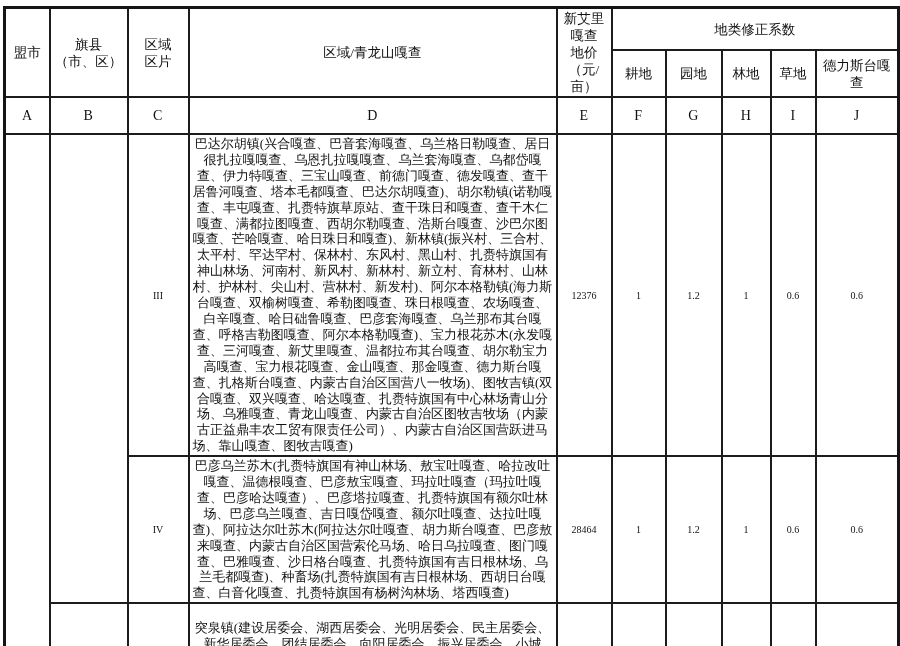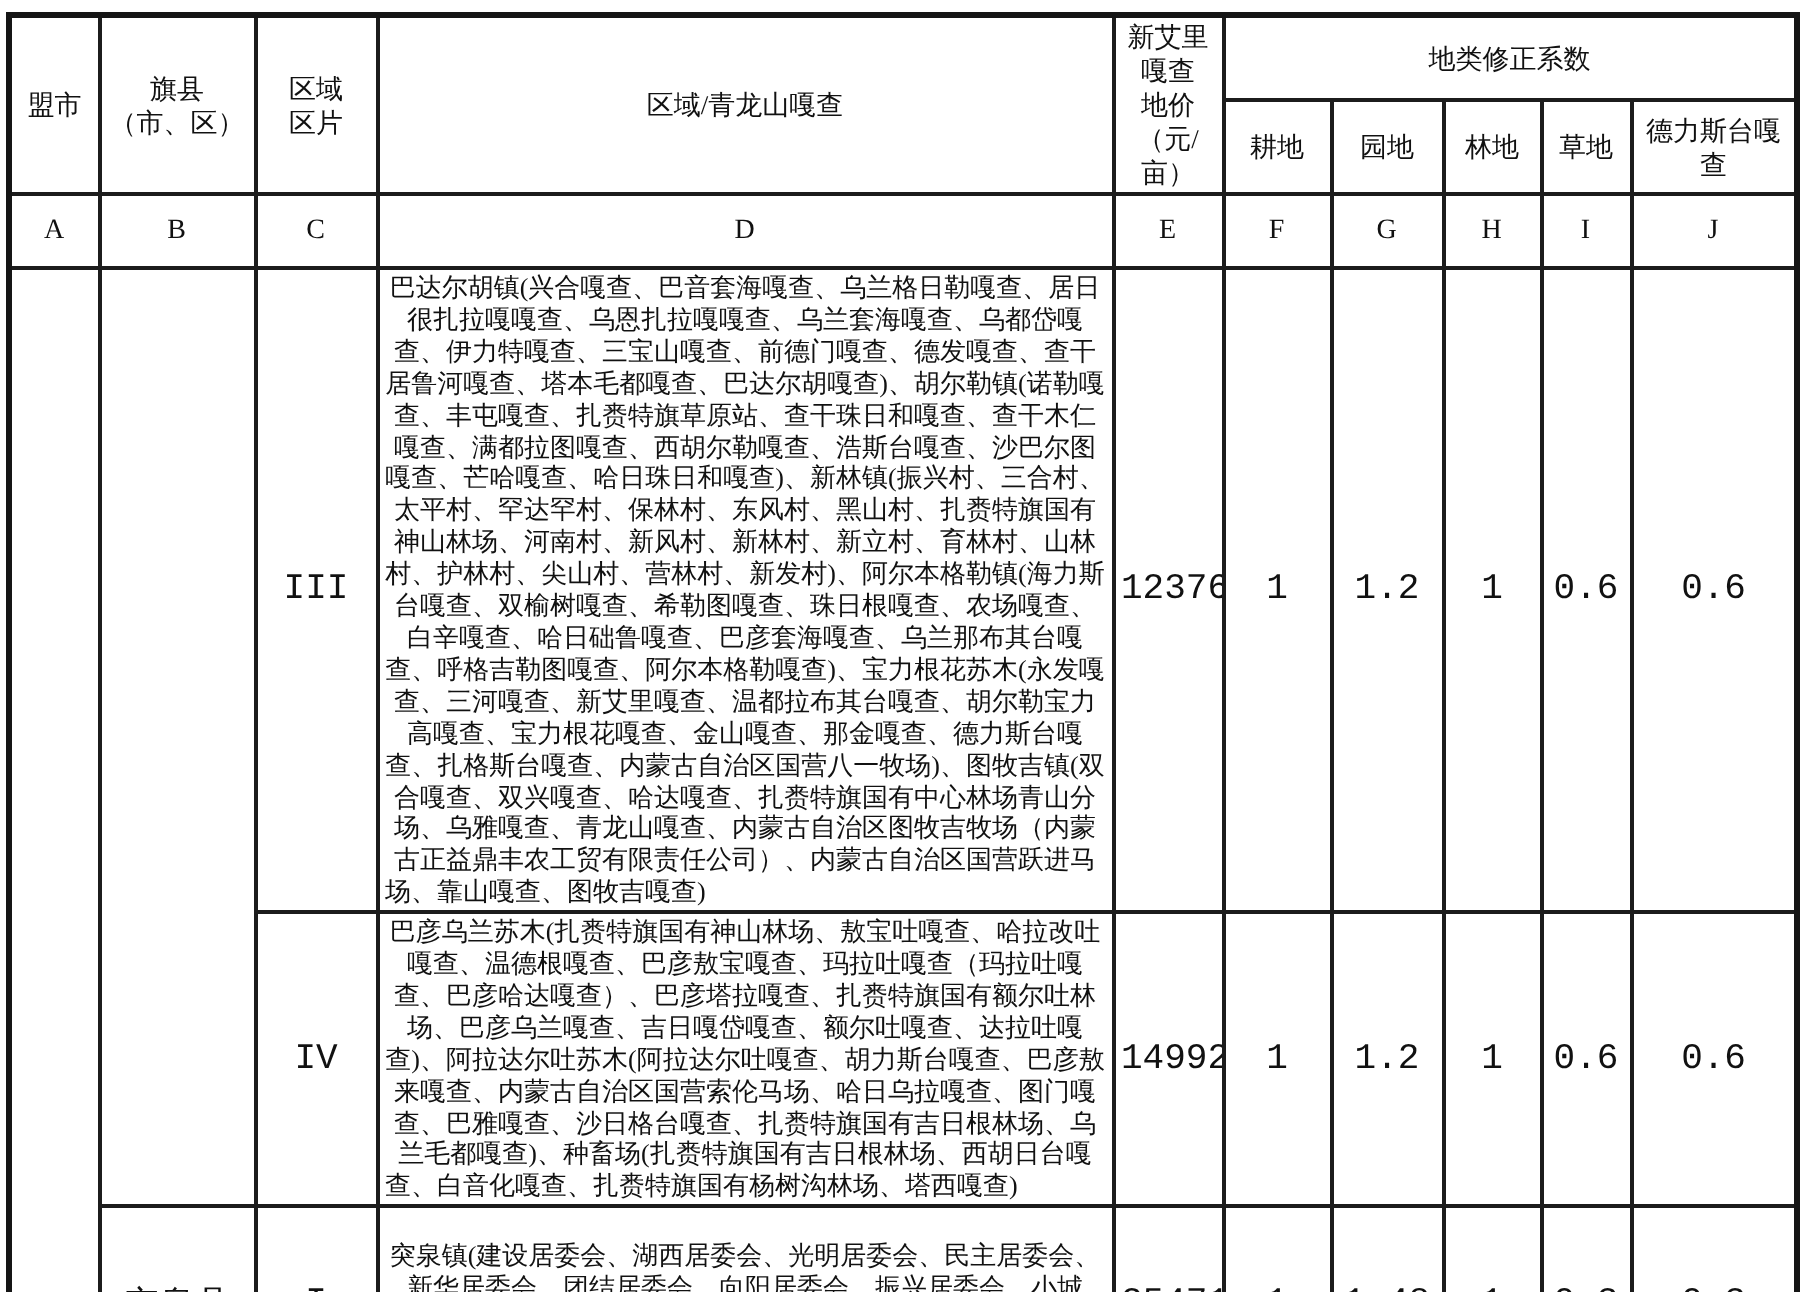--- a/index.html
+++ b/index.html
@@ -49,22 +49,21 @@
   }
   
   td.desc-cell {
     text-align: justify;
     text-align-last: left;
     font-size: 13px;
     line-height: 15.9px;
     padding: 2px 4px 2px 4px;
   }
   td.num-cell, td.zone-cell, td.qixian-cell {
-    font-size: 18px;
-    font-family: Liberation Mono, monospace;
+    font-size: 10px;
   }
   tr.row-iii  > td { height: 296px; }
   tr.row-iv   > td { height: 138px; }
   tr.row-one  > td { height: 94px; }
 </style>
 </head>
 <body>
 
 <div class="page">
   <table class="land-table">
@@ -122,21 +121,21 @@
         <td class="num-cell">12376</td>
         <td class="num-cell">1</td>
         <td class="num-cell">1.2</td>
         <td class="num-cell">1</td>
         <td class="num-cell">0.6</td>
         <td class="num-cell">0.6</td>
       </tr>
       <tr class="row-iv">
         <td class="zone-cell">IV</td>
         <td class="desc-cell">巴彦乌兰苏木(扎赉特旗国有神山林场、敖宝吐嘎查、哈拉改吐嘎查、温德根嘎查、巴彦敖宝嘎查、玛拉吐嘎查（玛拉吐嘎查、巴彦哈达嘎查）、巴彦塔拉嘎查、扎赉特旗国有额尔吐林场、巴彦乌兰嘎查、吉日嘎岱嘎查、额尔吐嘎查、达拉吐嘎查)、阿拉达尔吐苏木(阿拉达尔吐嘎查、胡力斯台嘎查、巴彦敖来嘎查、内蒙古自治区国营索伦马场、哈日乌拉嘎查、图门嘎查、巴雅嘎查、沙日格台嘎查、扎赉特旗国有吉日根林场、乌兰毛都嘎查)、种畜场(扎赉特旗国有吉日根林场、西胡日台嘎查、白音化嘎查、扎赉特旗国有杨树沟林场、塔西嘎查)</td>
-        <td class="num-cell">14992</td>
+        <td class="num-cell">28464</td>
         <td class="num-cell">1</td>
         <td class="num-cell">1.2</td>
         <td class="num-cell">1</td>
         <td class="num-cell">0.6</td>
         <td class="num-cell">0.6</td>
       </tr>
       <tr class="row-one">
         <td class="qixian-cell">突泉县</td>
         <td class="zone-cell">I</td>
         <td class="desc-cell">突泉镇(建设居委会、湖西居委会、光明居委会、民主居委会、新华居委会、团结居委会、向阳居委会、振兴居委会、小城村、北厢村、南厢村、工农村、新生村、城郊村、宏发村、新城村、城关村、福胜村、红星村、利民居委会)</td>

